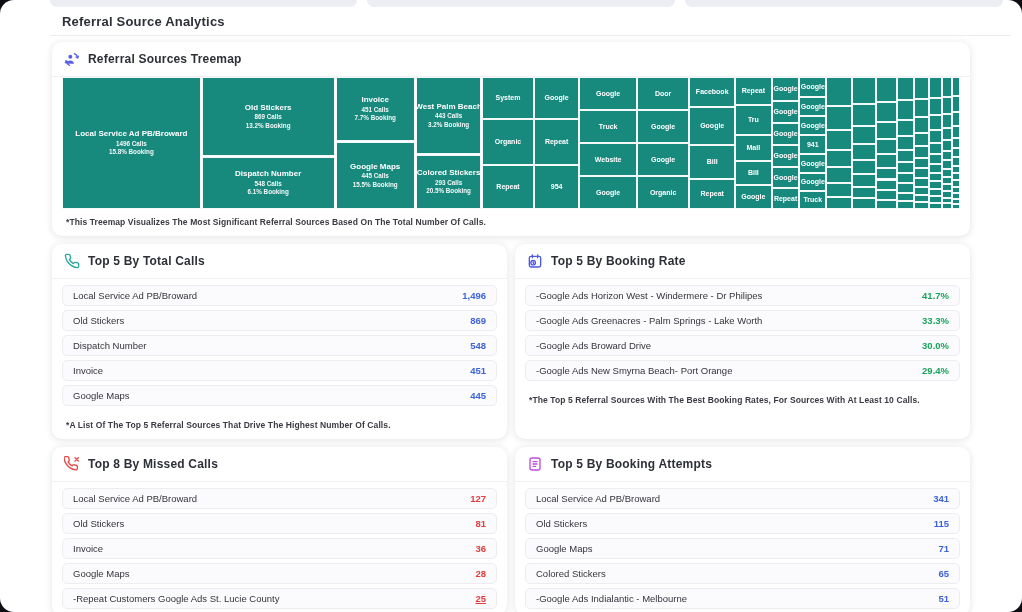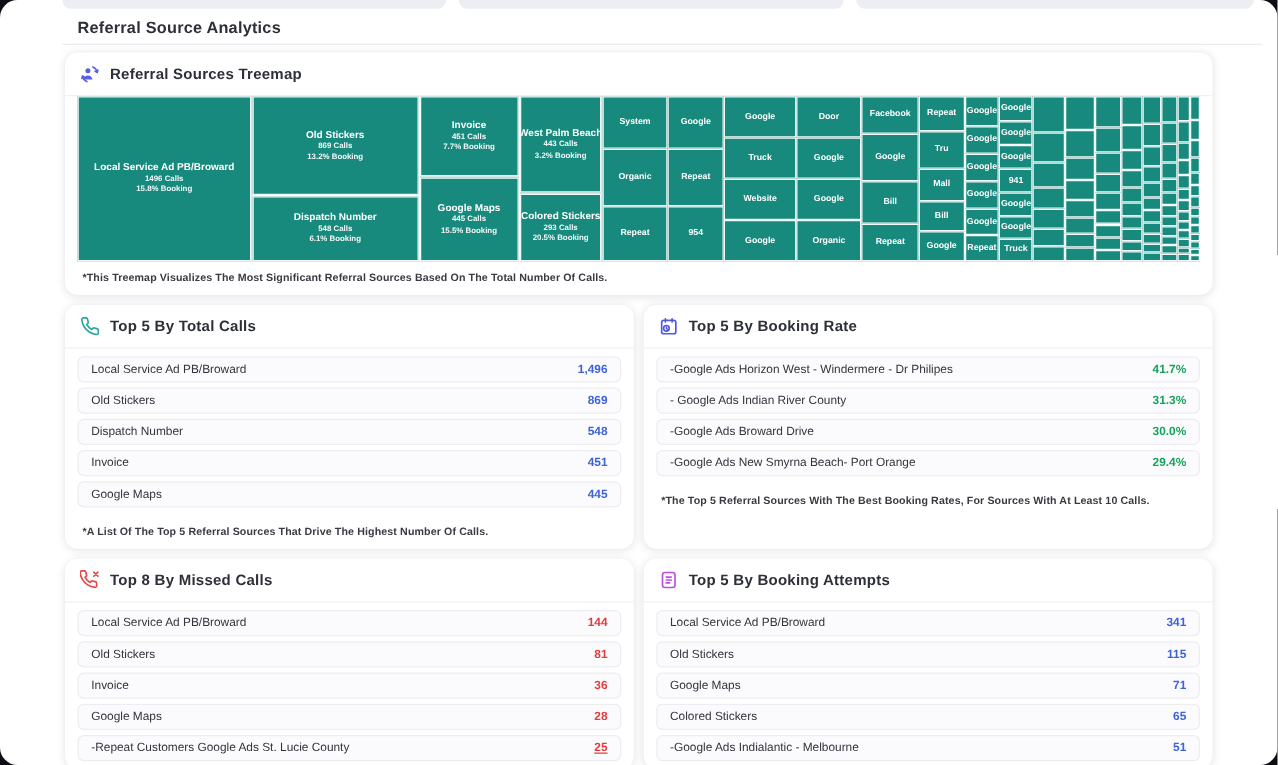--- a/index.html
+++ b/index.html
@@ -337,22 +337,22 @@
             </svg>
           </span>
           <span>Top 5 By Booking Rate</span>
         </div>
         <div class="rows">
             <div class="list-row">
               <span class="row-label">-Google Ads Horizon West - Windermere - Dr Philipes</span>
               <span class="row-value" style="color: rgb(24, 163, 92);">41.7%</span>
             </div>
             <div class="list-row">
-              <span class="row-label">- Google Ads Indian River County</span>
-              <span class="row-value" style="color: rgb(24, 163, 92);">31.3%</span>
+              <span class="row-label">-Google Ads Greenacres - Palm Springs - Lake Worth</span>
+              <span class="row-value" style="color: rgb(24, 163, 92);">33.3%</span>
             </div>
             <div class="list-row">
               <span class="row-label">-Google Ads Broward Drive</span>
               <span class="row-value" style="color: rgb(24, 163, 92);">30.0%</span>
             </div>
             <div class="list-row">
               <span class="row-label">-Google Ads New Smyrna Beach- Port Orange</span>
               <span class="row-value" style="color: rgb(24, 163, 92);">29.4%</span>
             </div>
           </div>
@@ -365,21 +365,21 @@
             <svg viewBox="0 0 24 24" fill="none" stroke="currentColor" stroke-width="2" stroke-linecap="round" stroke-linejoin="round">
               <path d="M20 15.92v3a2 2 0 0 1-2.18 2 19.79 19.79 0 0 1-8.63-3.07 19.5 19.5 0 0 1-6-6A19.79 19.79 0 0 1 .12 3.18 2 2 0 0 1 2.11 1h3a2 2 0 0 1 2 1.72c.13.96.36 1.9.7 2.81a2 2 0 0 1-.45 2.11L6.09 8.91a16 16 0 0 0 6 6l1.27-1.27a2 2 0 0 1 2.11-.45c.91.34 1.85.57 2.81.7a2 2 0 0 1 1.72 2.03z"></path>
               <path d="M16.5 2.5l5 5M21.5 2.5l-5 5"></path>
             </svg>
           </span>
           <span>Top 8 By Missed Calls</span>
         </div>
         <div class="rows">
             <div class="list-row">
               <span class="row-label">Local Service Ad PB/Broward</span>
-              <span class="row-value" style="color: rgb(226, 60, 60);">144</span>
+              <span class="row-value" style="color: rgb(226, 60, 60);">127</span>
             </div>
             <div class="list-row">
               <span class="row-label">Old Stickers</span>
               <span class="row-value" style="color: rgb(226, 60, 60);">81</span>
             </div>
             <div class="list-row">
               <span class="row-label">Invoice</span>
               <span class="row-value" style="color: rgb(226, 60, 60);">36</span>
             </div>
             <div class="list-row">

